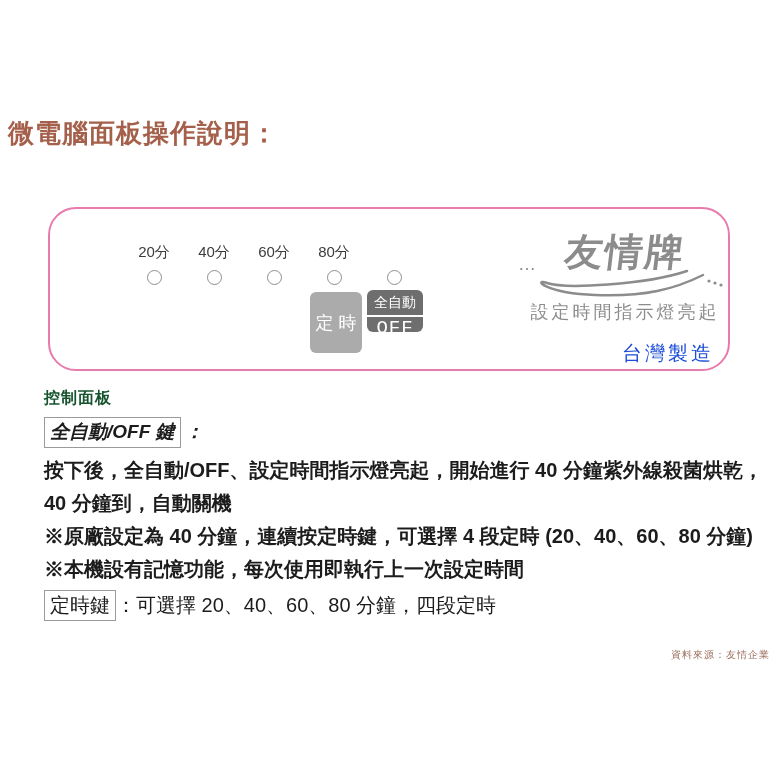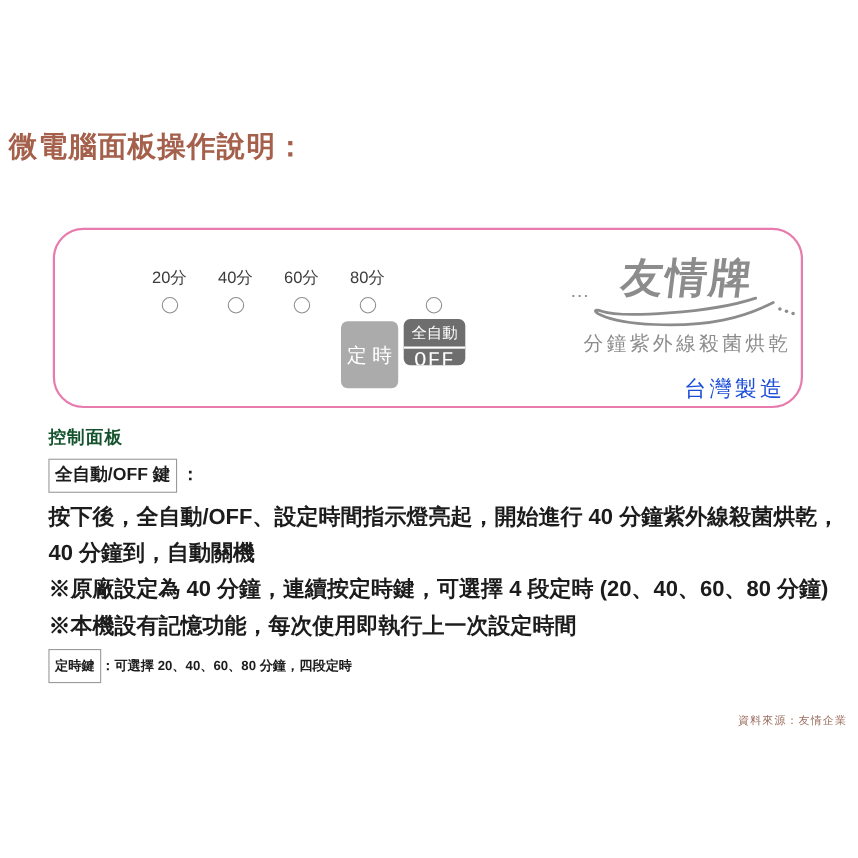--- a/index.html
+++ b/index.html
@@ -159,44 +159,45 @@
     width: 728px;
   }
   .section-heading {
     font-size: 16px;
     font-weight: bold;
     color: #14532d;
     letter-spacing: 1px;
   }
   .key-line {
     margin-top: 8px;
-    font-size: 16px;
+    font-size: 19px;
     font-weight: 600;
     white-space: nowrap;
+    font-style: italic;
   }
   .key-box {
     display: inline-block;
     border: 1px solid #9a9a9a;
     padding: 2px 5px 3px 5px;
     line-height: 24px;
   }
   .key-colon { display: inline-block; margin-left: 4px; }
   .body-lines {
     margin-top: 6px;
   }
   .body-line {
     font-size: 20px;
     font-weight: 600;
     line-height: 33px;
     white-space: nowrap;
   }
   .key2-line {
     margin-top: 4px;
-    font-size: 12px;
-    font-weight: 700;
+    font-size: 20px;
+    font-weight: 400;
     white-space: nowrap;
   }
 
   
   .source-note {
     position: absolute;
     right: 10px; top: 648px;
     font-size: 10px;
     color: #9c6f5e;
     letter-spacing: 1px;
@@ -242,21 +243,21 @@
     <div class="logo-row">
       <span class="logo-dots-left">…</span>
       <span class="logo-text">友情牌</span>
     </div>
     <svg class="logo-swoosh" width="200" height="30" viewBox="0 0 200 30">
       <path d="M162 2 C 120 16, 40 20, 22 14 C 8 9, 18 24, 70 26 C 120 28, 150 20, 178 6" stroke="#8c8c8c" stroke-width="2.5" fill="none" stroke-linecap="round"></path>
       <circle cx="184" cy="12" r="1.6" fill="#8c8c8c"></circle>
       <circle cx="190" cy="14" r="1.6" fill="#8c8c8c"></circle>
       <circle cx="196" cy="16" r="1.6" fill="#8c8c8c"></circle>
     </svg>
-    <div class="brand-product">分鐘紫外線殺菌烘乾</div>
+    <div class="brand-product">設定時間指示燈亮起</div>
   </div>
 
   <div class="made-in">台灣製造</div>
 </div>
 
 <div class="instructions">
   <div class="section-heading">控制面板</div>
 
   <div class="key-line">
     <span class="key-box">全自動/OFF 鍵</span><span class="key-colon">：</span>

